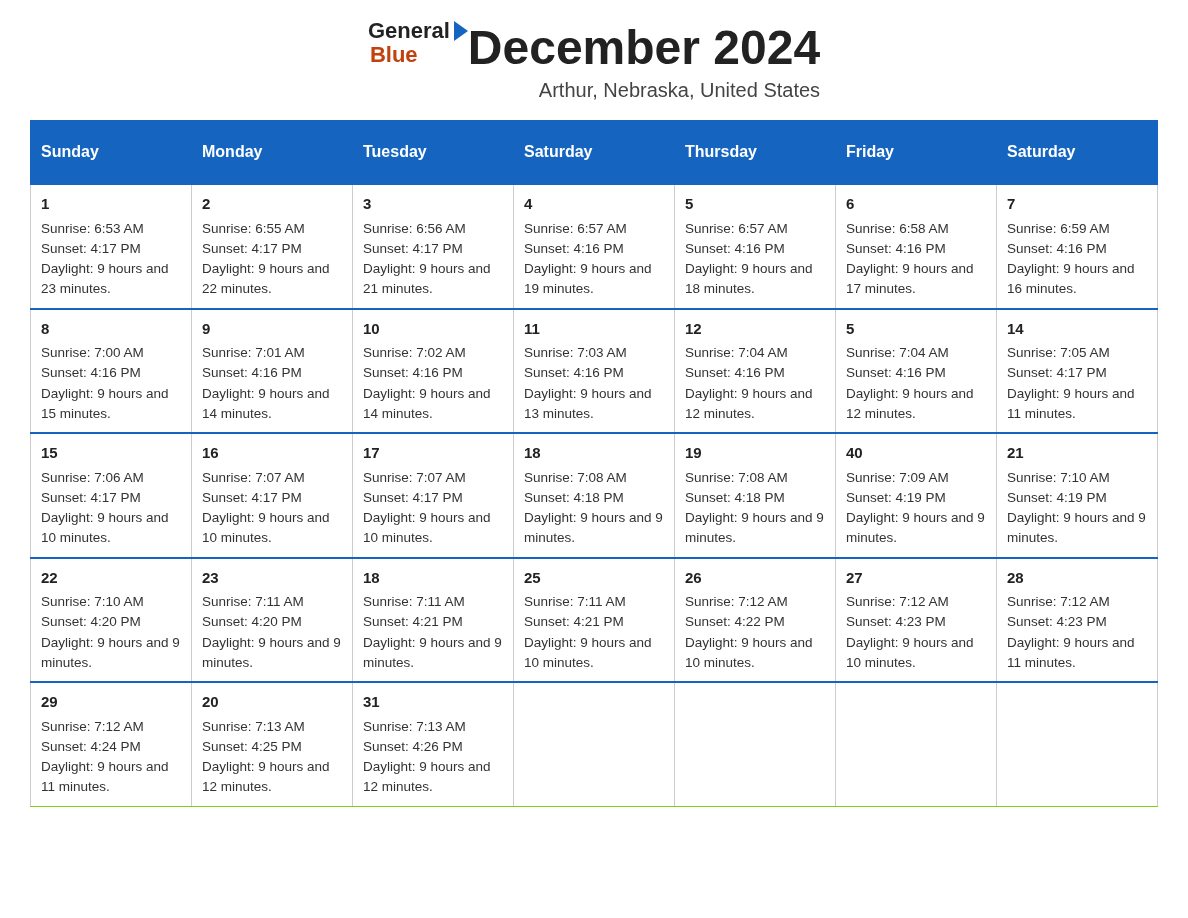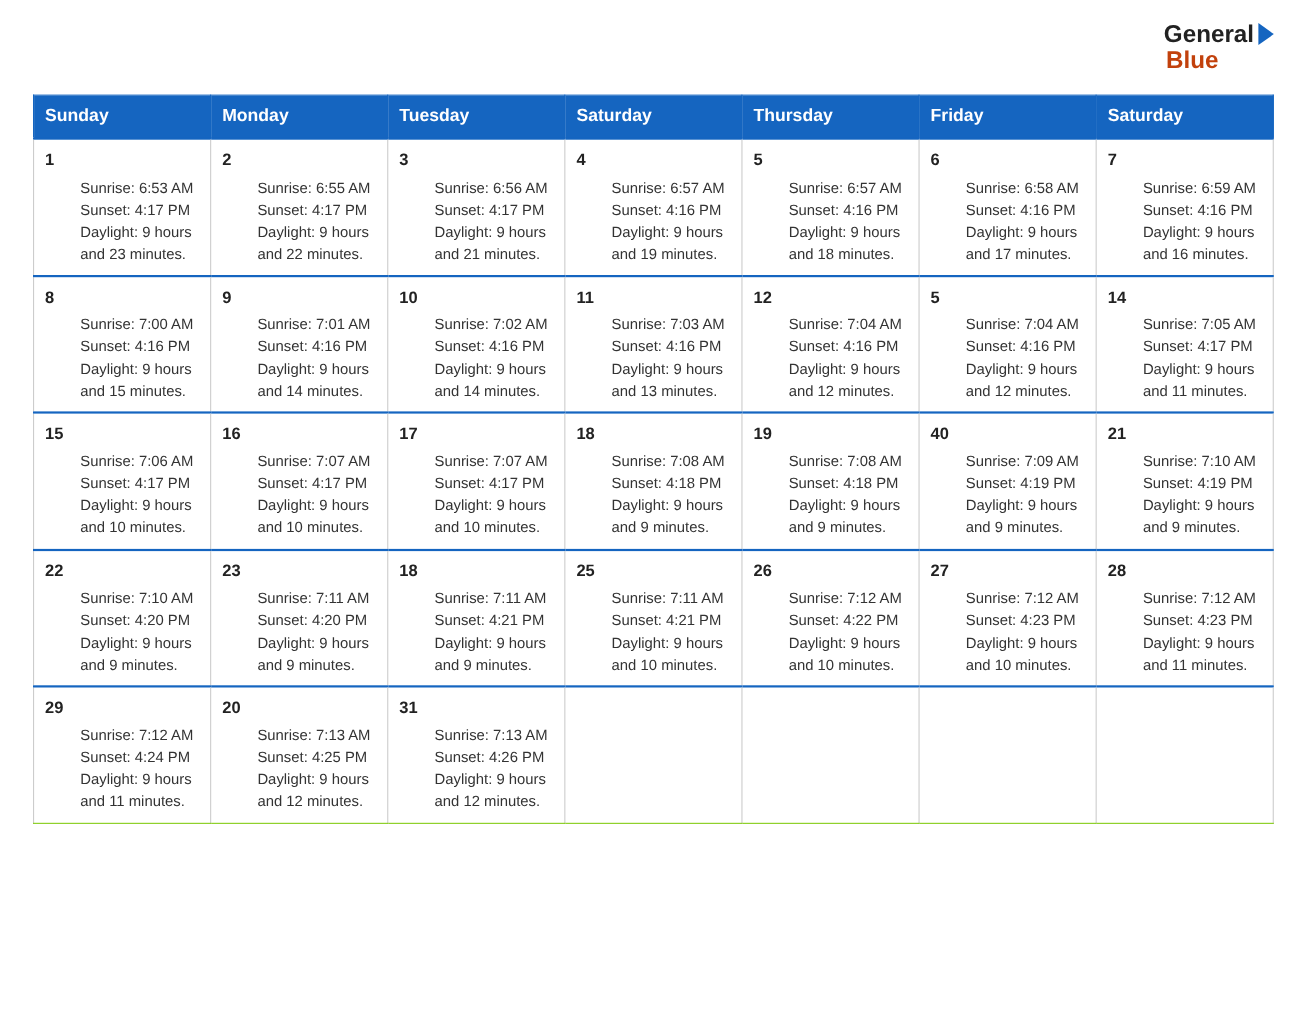--- a/index.html
+++ b/index.html
@@ -5,21 +5,21 @@
     * { box-sizing: border-box; margin: 0; padding: 0; }
     body {
       font-family: Arial, sans-serif;
       background: #fff;
       color: #222;
       padding: 20px 30px;
     }
     .header {
       display: flex;
       align-items: flex-start;
-      justify-content: flex-end;
+      justify-content: center;
       margin-bottom: 18px;
     }
     .logo {
       display: flex;
       flex-direction: column;
       align-items: flex-start;
     }
     .logo-top {
       display: flex;
       align-items: center;
@@ -65,21 +65,21 @@
     .calendar-table {
       width: 100%;
       border-collapse: collapse;
       table-layout: fixed;
     }
     .calendar-table thead th {
       background-color: #1565c0;
       color: #fff;
       font-size: 16px;
       font-weight: bold;
-      padding: 10px 10px;
+      padding: 22px 10px;
       text-align: left;
       border: 1px solid #1565c0;
     }
     .calendar-table tbody td {
       vertical-align: top;
       padding: 8px 10px;
       border: 1px solid #ccc;
       font-size: 13.5px;
       line-height: 1.5;
       min-height: 90px;
@@ -89,21 +89,20 @@
     }
     .day-number {
       font-size: 15px;
       font-weight: bold;
       color: #222;
       margin-bottom: 3px;
     }
     .day-info {
       color: #333;
       font-size: 13.5px;
-      margin-left: 32px;
     }
     .empty-cell {
       background: #fff;
     }
     
     .calendar-table tbody tr td {
       border-bottom: 1px solid #bbb;
     }
     .calendar-table tbody tr:last-child td {
       border-bottom: 1px solid #84cc16;
@@ -121,20 +120,22 @@
 
 <div class="header">
   <div class="logo">
     <div class="logo-top">
       <span class="logo-general">General</span>
       <span class="logo-arrow"></span>
     </div>
     <div class="logo-blue">Blue</div>
   </div>
   <div class="title-area">
+    <div class="month-title">December 2024</div>
+    <div class="location">Arthur, Nebraska, United States</div>
   </div>
 </div>
 
 <table class="calendar-table">
   <thead>
     <tr>
     <th>Sunday</th>
         <th>Monday</th>
         <th>Tuesday</th>
         <th>Saturday</th>

